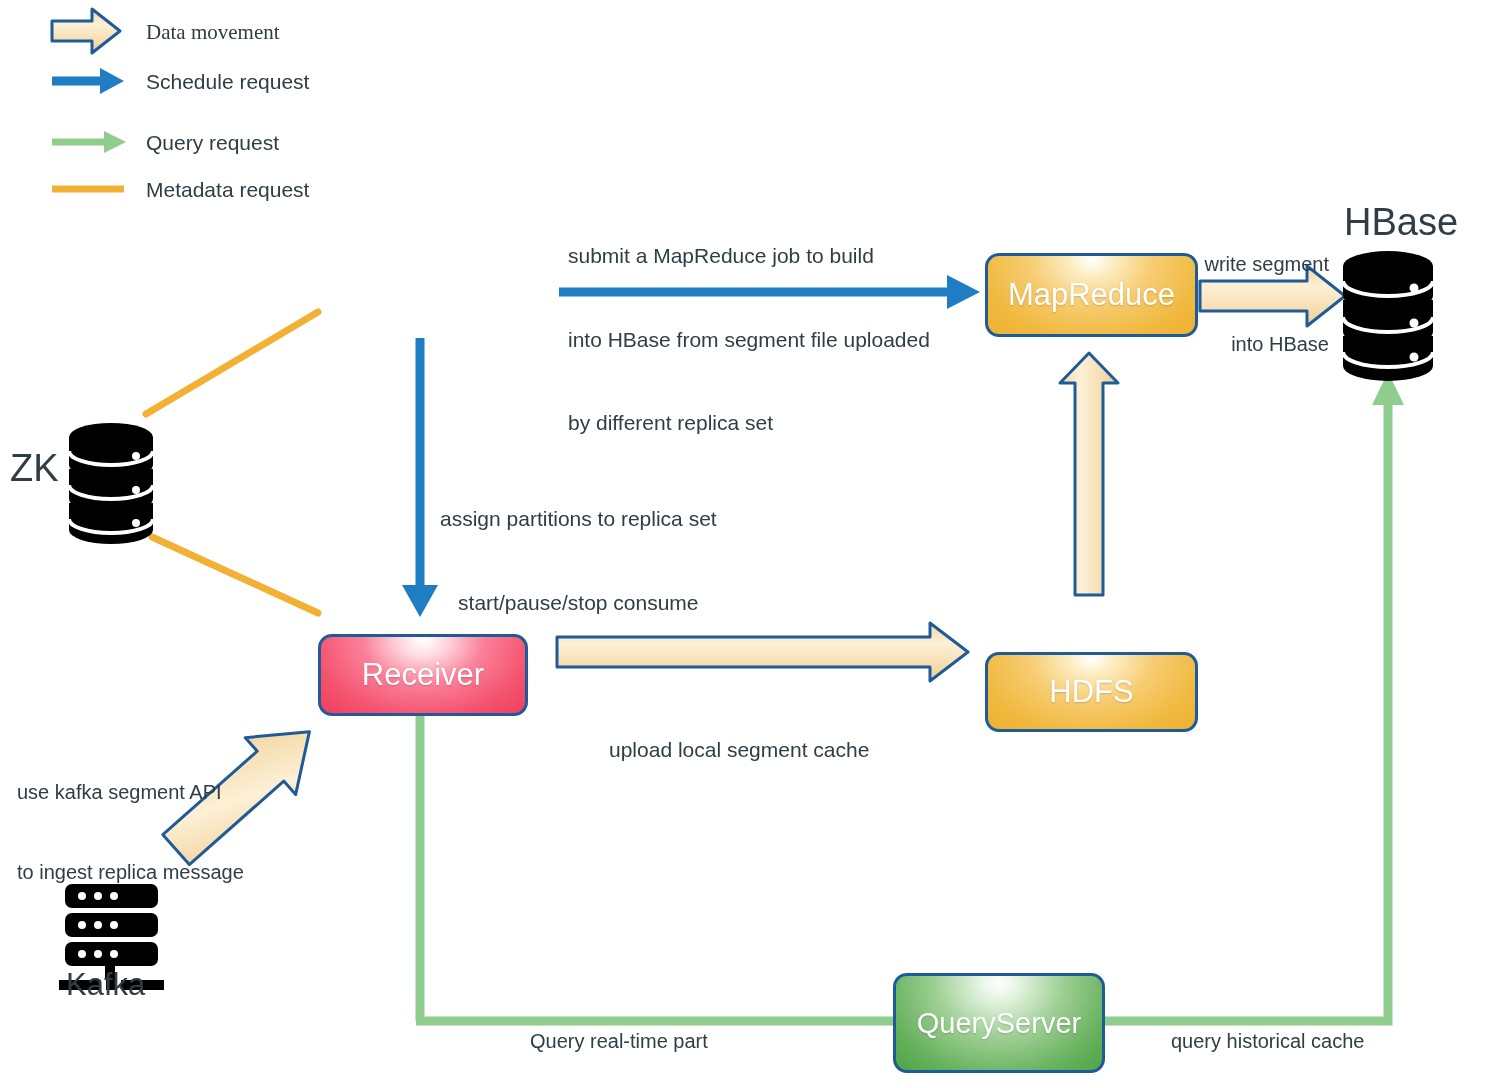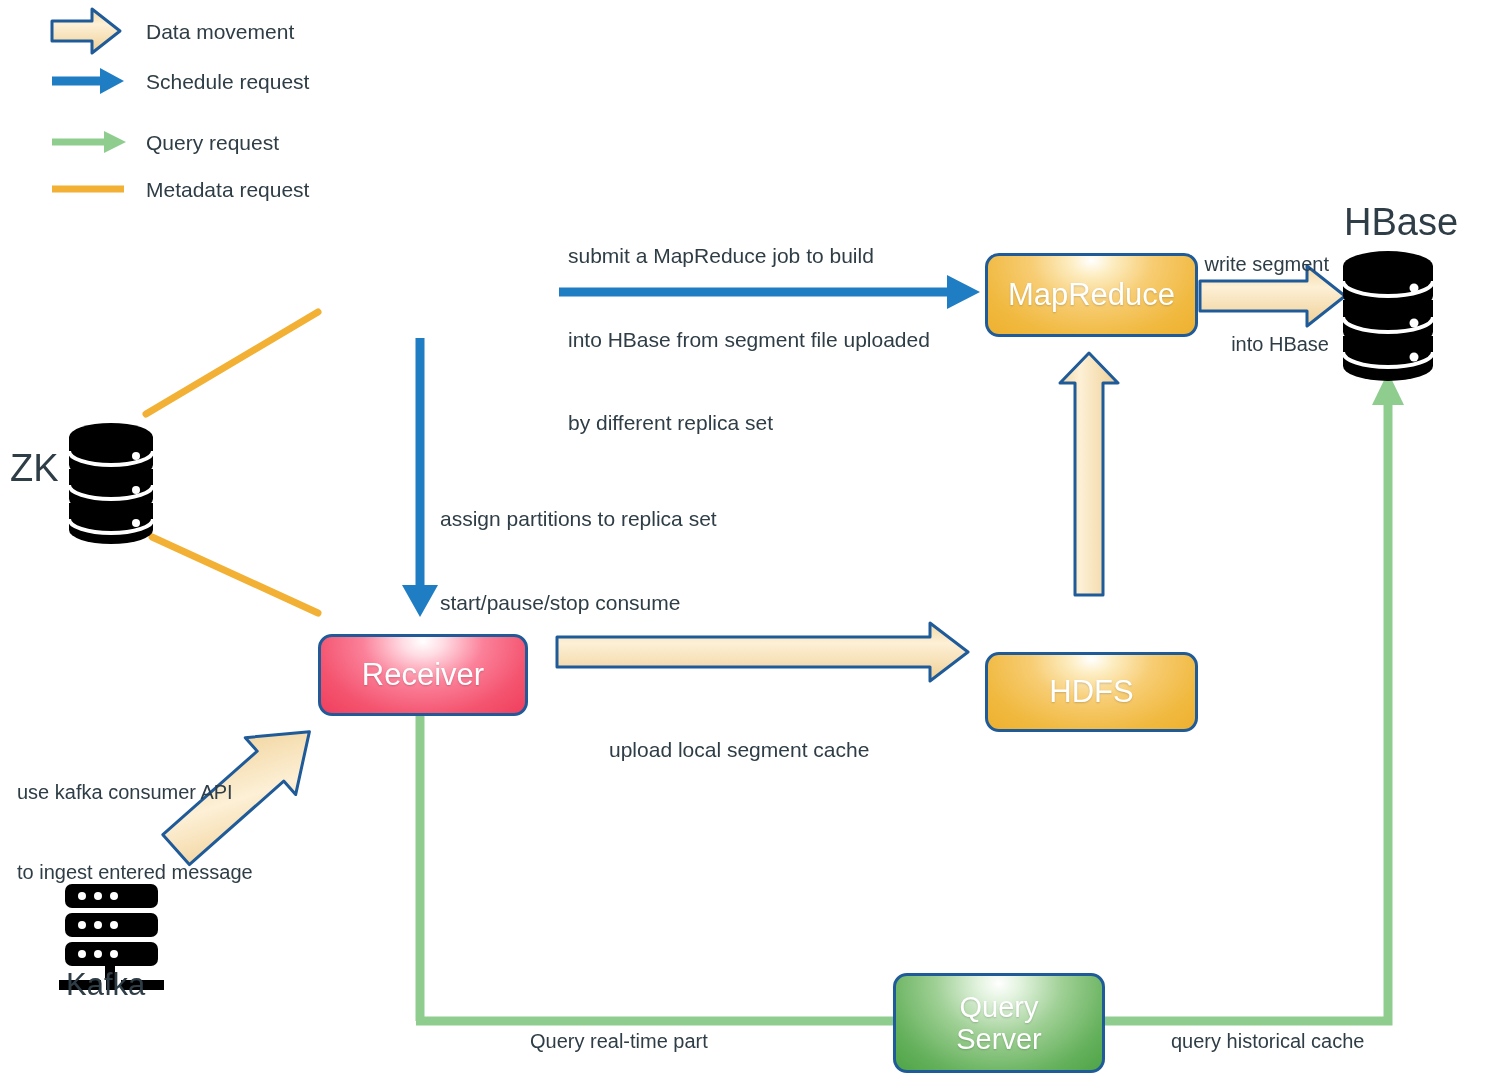--- a/index.html
+++ b/index.html
@@ -99,39 +99,39 @@
     </g>
     <g>
       <line x1="52" y1="142" x2="104" y2="142" stroke="#8fcd8f" stroke-width="7"></line>
       <polygon points="104,131 126,142 104,153" fill="#8fcd8f"></polygon>
     </g>
     <g>
       <line x1="52" y1="189" x2="124" y2="189" stroke="#f2b134" stroke-width="7"></line>
     </g>
   </svg>
 
-  <div class="legend-text" style="left:146px;top:20px;">Data movement</div>
+  <div class="legend-text" style="left:146px;top:20px;font-family:Liberation Serif, serif;">Data movement</div>
   <div class="legend-text" style="left:146px;top:70px;">Schedule request</div>
   <div class="legend-text" style="left:146px;top:131px;">Query request</div>
   <div class="legend-text" style="left:146px;top:178px;">Metadata request</div>
 
 
   <div class="node pink" style="left:318px;top:634px;width:204px;height:76px;font-size:31px;">
     <span>Receiver</span>
   </div>
 
   <div class="node amber" style="left:985px;top:253px;width:207px;height:78px;font-size:31px;">
     <span>MapReduce</span>
   </div>
 
   <div class="node amber" style="left:985px;top:616px;width:207px;height:74px;font-size:31px;margin-top:36px;">
     <span>HDFS</span>
   </div>
 
-  <div class="node green" style="left:893px;top:973px;width:206px;height:94px;font-size:29px;flex-direction:column;">
+  <div class="node green" style="left:893px;top:973px;width:206px;height:94px;font-size:29px;">
     <span>Query</span>
     <span>Server</span>
   </div>
 
   <svg class="layer" viewBox="0 0 1494 1088">
     <g>
       <ellipse cx="111" cy="437" rx="42" ry="14" fill="#000"></ellipse>
       <rect x="69" y="437" width="84" height="28" fill="#000"></rect>
       <ellipse cx="111" cy="465" rx="42" ry="14" fill="#000"></ellipse>
       <rect x="69" y="437" width="84" height="6" fill="#fff" opacity="0"></rect>
@@ -189,28 +189,28 @@
     </g>
   </svg>
   <div class="plain" style="left:66px;top:967px;font-size:31px;">Kafka</div>
 
   <div class="label" style="left:568px;top:186px;font-size:21px;">
     <div>submit a MapReduce job to build</div>
     <div>into HBase from segment file uploaded</div>
     <div>by different replica set</div>
   </div>
 
-  <div class="label" style="left:440px;top:449px;font-size:21px;">
+  <div class="label" style="left:440px;top:449px;font-size:21px;text-align:center;">
     <div>assign partitions to replica set</div>
     <div>start/pause/stop consume</div>
   </div>
 
   <div class="label" style="left:17px;top:726px;font-size:20px;">
-    <div>use kafka consumer API</div>
-    <div>to ingest entered message</div>
+    <div>use kafka segment API</div>
+    <div>to ingest replica message</div>
   </div>
 
   <div class="label" style="left:1199px;top:198px;font-size:20px;text-align:right;width:130px;">
     <div>write segment</div>
     <div>into HBase</div>
   </div>
 
   <div class="label" style="left:609px;top:680px;font-size:21px;">
     <div>upload local segment cache</div>
   </div>

